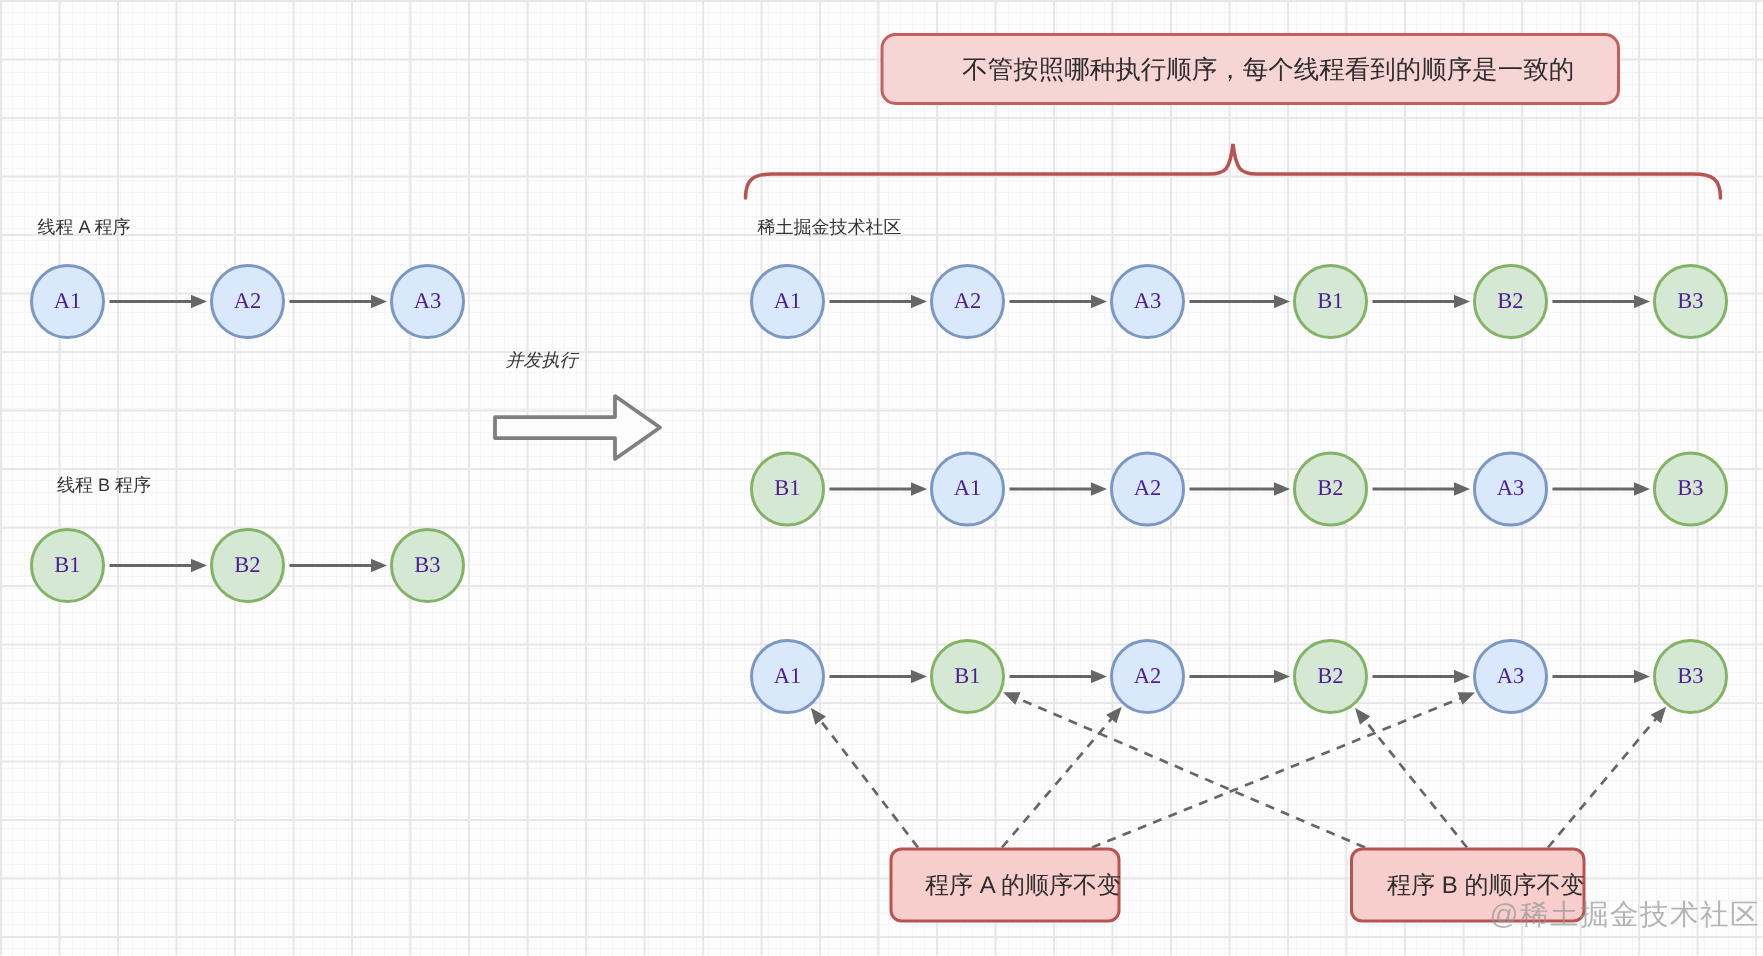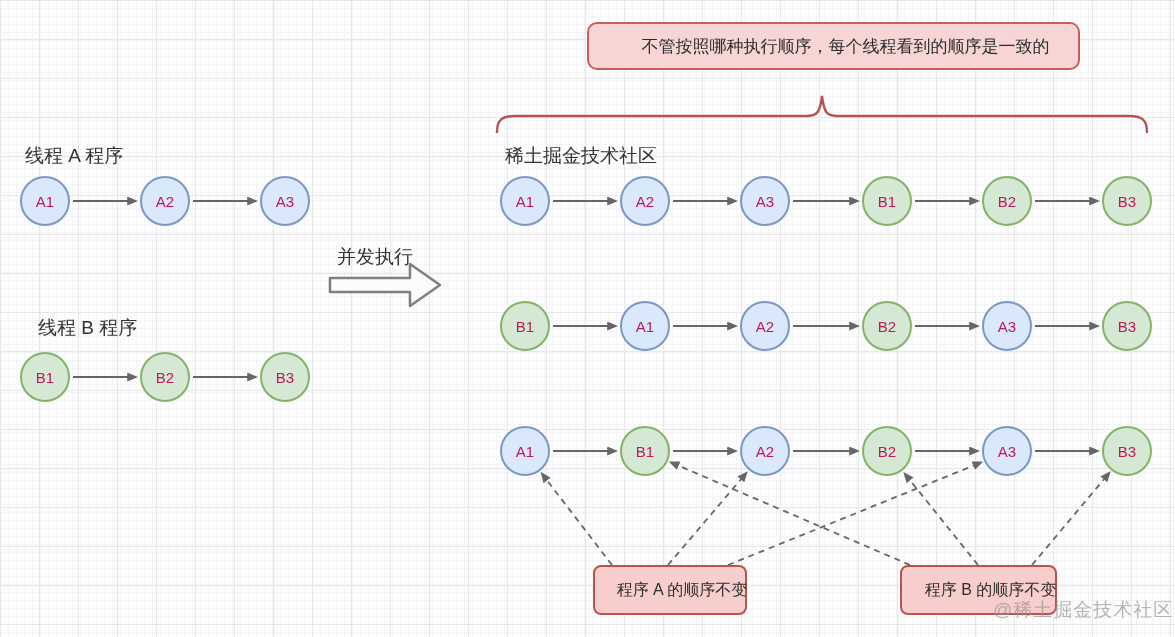--- a/index.html
+++ b/index.html
@@ -11,25 +11,25 @@
       linear-gradient(#e7e7ea 1px, transparent 1px),
       linear-gradient(90deg, #e7e7ea 1px, transparent 1px),
       linear-gradient(#f5f5f7 1px, transparent 1px),
       linear-gradient(90deg, #f5f5f7 1px, transparent 1px);
     background-size:39px 39px,39px 39px,8px 8px,8px 8px;
   }
   svg.layer{position:absolute;left:0;top:0;width:1175px;height:637px;pointer-events:none;}
   .node{
     position:absolute;width:50px;height:50px;border-radius:50%;
     display:flex;align-items:center;justify-content:center;
-    font-size:15px;color:#be185d;box-sizing:border-box;
+    font-size:15px;color:#4c1d95;box-sizing:border-box;font-family:Liberation Serif, serif;
   }
   .node.blue{background:#dae8fc;border:2px solid #7b97c4;}
   .node.green{background:#d5e8d4;border:2px solid #82b366;}
-  .lbl{position:absolute;font-size:19px;color:#333;white-space:nowrap;}
+  .lbl{position:absolute;font-size:12px;color:#333;white-space:nowrap;}
   .note{
     position:absolute;box-sizing:border-box;border-radius:8px;
     background:#f8cecc;border:2px solid #b85450;
     display:flex;align-items:center;justify-content:center;
     font-size:16px;color:#2d2d2d;white-space:nowrap;padding-left:24px;
   }
   .note.top{
     background:#f6d5d4;border-color:#c4605c;border-radius:10px;font-size:17px;
   }
   .watermark{
@@ -100,21 +100,21 @@
       <line x1="1032" y1="565" x2="1105" y2="478" marker-end="url(#arr)"></line>
     </g>
   </svg>
 
   <div class="note top" style="left:587px;top:22px;width:493px;height:48px;">
     <span>不管按照哪种执行顺序，每个线程看到的顺序是一致的</span>
   </div>
 
   <div class="lbl" style="left:25px;top:143px;">线程 A 程序</div>
   <div class="lbl" style="left:38px;top:315px;">线程 B 程序</div>
-  <div class="lbl" style="left:337px;top:244px;">并发执行</div>
+  <div class="lbl" style="left:337px;top:232px;font-style:italic;">并发执行</div>
   <div class="lbl" style="left:505px;top:143px;">稀土掘金技术社区</div>
 
   <div class="node blue" style="left:20px;top:176px;">A1</div>
   <div class="node blue" style="left:140px;top:176px;">A2</div>
   <div class="node blue" style="left:260px;top:176px;">A3</div>
 
   <div class="node green" style="left:20px;top:352px;">B1</div>
   <div class="node green" style="left:140px;top:352px;">B2</div>
   <div class="node green" style="left:260px;top:352px;">B3</div>
 

